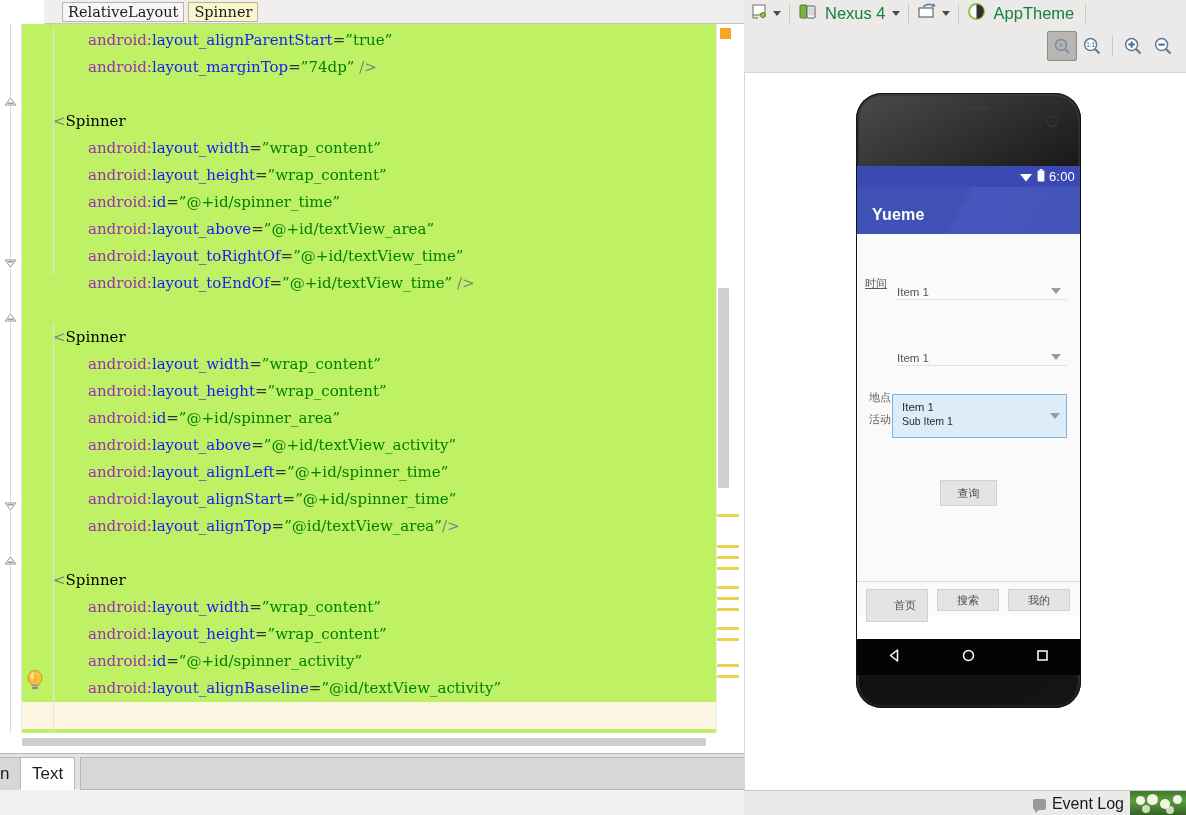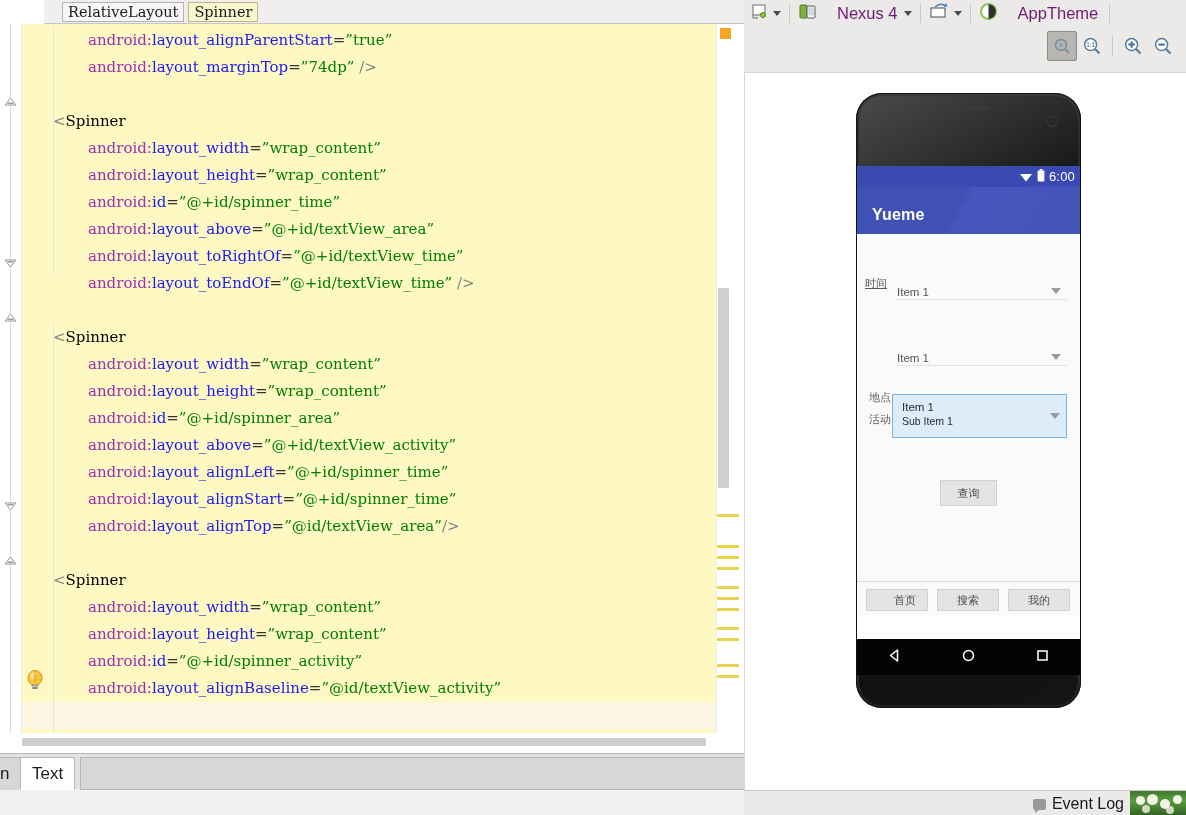--- a/index.html
+++ b/index.html
@@ -19,21 +19,21 @@
            line-height:19px; margin-right:4px; white-space:nowrap; }
   .crumb.sel { background:#faf6cf; border-color:#b9b48a; }
 
   .gutter { position:absolute; left:0; top:24px; width:22px; height:709px; background:#ffffff;
             border-right:1px solid #e8e8e8; }
   .fold-line { position:absolute; left:10px; top:0; width:1px; height:709px; background:#dadada; }
   .fold { position:absolute; left:3px; width:15px; height:15px; }
   .fold svg { display:block; }
 
   .code-area { position:absolute; left:22px; top:24px; width:694px; height:709px;
-               background:#fef9c3; overflow:hidden; }
+               background:#bef264; overflow:hidden; }
   .code-line { position:absolute; left:0; height:27px; line-height:27px; white-space:pre;
                font-family:"DejaVu Serif", serif; font-size:15px; }
   .hl-row { position:absolute; left:0; width:694px; height:27px; background:#fdf6e3; }
 
   .tok-tag   { color:#000000; }
   .tok-brk   { color:#808080; }
   .tok-attr  { color:#9b30b0; }
   .tok-ns    { color:#9b30b0; }
   .tok-name  { color:#1a1af0; }
   .tok-eq    { color:#333333; }
@@ -68,21 +68,21 @@
   .tab-filler { position:absolute; left:80px; top:3px; width:664px; height:33px;
                 background:#d8d7d5; border:1px solid #b9b7b4; border-right:none; }
 
   
   .preview-pane { position:absolute; left:744px; top:0; width:442px; height:790px; background:#eceae8; }
 
   .tb-top { position:absolute; left:0; top:0; width:442px; height:27px;
             background:#eceae8; display:flex; align-items:center; }
   .tb-item { display:flex; align-items:center; height:26px; padding:0 6px; cursor:default; }
   .tb-sep { width:1px; height:19px; background:#c9c7c4; margin:0 2px; }
-  .tb-label { font-size:16.5px; color:#701a75; margin:0 3px 0 20px; }
+  .tb-label { font-size:16.5px; color:#15803d; margin:0 3px 0 8px; }
   .caret { width:0;height:0;border-left:4px solid transparent;border-right:4px solid transparent;
            border-top:5px solid #4a4a4a; margin-left:3px; }
 
   .tb-zoom { position:absolute; right:8px; top:31px; display:flex; align-items:center; }
   .zbtn { width:30px; height:30px; display:flex; align-items:center; justify-content:center;
           border-radius:2px; }
   .zbtn.sel { background:#b8b6b3; border:1px solid #8d8b88; }
   .zsep { width:1px; height:20px; background:#c9c7c4; margin:0 5px; }
 
   .canvas { position:absolute; left:0px; top:72px; width:442px; height:718px;
@@ -401,21 +401,21 @@
             <div class="row-label" style="left:12px; top:178px;">活动</div>
             <div class="spin-sel" style="left:35px; top:160px; width:175px; height:44px;">
               <span class="l1">Item 1</span>
               <span class="l2">Sub Item 1</span>
               <span class="spin-arrow" style="top:18px;"></span>
             </div>
 
             <div class="btn-query" style="left:83px; top:246px; width:57px; height:26px;">查询</div>
 
             <div class="app-nav">
-              <div class="btn-bot" style="left:9px; top:7px; width:62px; height:22px;padding-left:16px;">首页</div>
+              <div class="btn-bot" style="left:9px; top:7px; width:62px; height:33px;padding-left:16px;">首页</div>
               <div class="btn-bot" style="left:80px; top:7px; width:62px; height:22px;">搜索</div>
               <div class="btn-bot" style="left:151px; top:7px; width:62px; height:22px;">我的</div>
             </div>
           </div>
         </div>
 
         <div class="navbar">
           <div class="navbar-in">
             <span>
               <svg width="15" height="15" viewBox="0 0 15 15">

